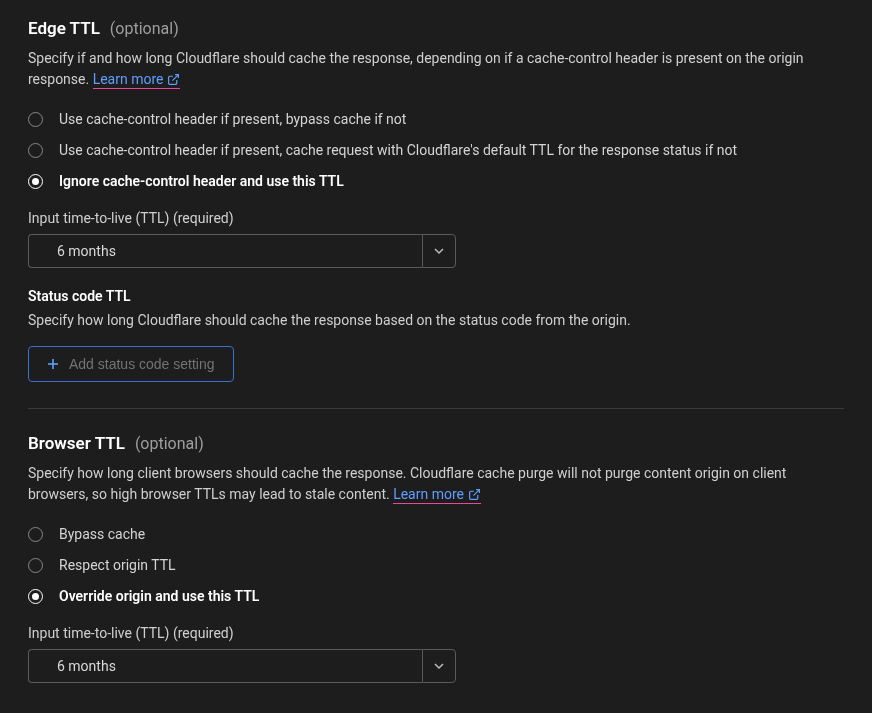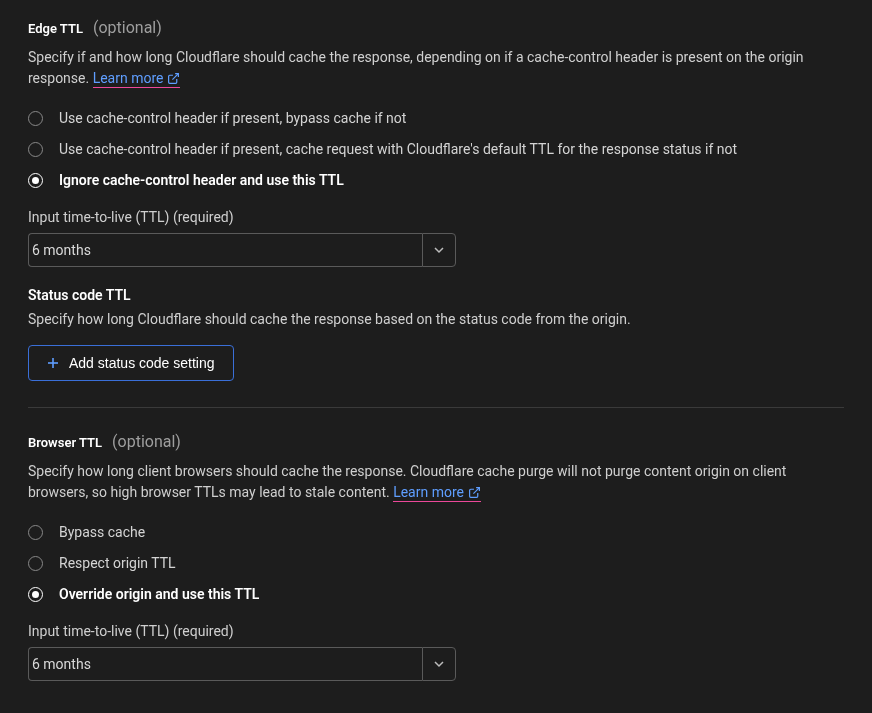--- a/index.html
+++ b/index.html
@@ -14,21 +14,21 @@
     overflow: hidden;
   }
   .section-title {
     display: flex;
     align-items: baseline;
     gap: 10px;
     margin-bottom: 10px;
   }
   .section-title h2 {
     color: #ffffff;
-    font-size: 13px;
+    font-size: 17px;
     font-weight: 600;
   }
   .optional {
     color: #9e9e9e;
     font-size: 16px;
   }
   .description {
     color: #cfcfcf;
     line-height: 1.5;
     margin-bottom: 18px;
@@ -73,21 +73,21 @@
     display: flex;
     width: 428px;
     margin-bottom: 20px;
   }
   .select-input {
     flex: 1;
     background: #1d1d1d;
     border: 1px solid #5a5a5a;
     border-right: none;
     color: #d9d9d9;
-    padding: 8px 3px;
+    padding: 8px 28px;
     border-radius: 4px 0 0 4px;
     font-size: 14px;
   }
   .select-btn {
     width: 34px;
     background: #1d1d1d;
     border: 1px solid #5a5a5a;
     border-radius: 0 4px 4px 0;
     display: flex; align-items: center; justify-content: center;
     cursor: pointer;
@@ -100,21 +100,21 @@
   }
   .sub-desc {
     color: #cfcfcf;
     margin-bottom: 18px;
   }
   .add-btn {
     display: inline-flex;
     align-items: center;
     gap: 10px;
     border: 1px solid #3a6fd8;
-    color: #ffffff;
+    color: #737373;
     background: transparent;
     padding: 9px 18px;
     border-radius: 4px;
     font-size: 14px;
     cursor: pointer;
   }
   .divider {
     border: none;
     border-top: 1px solid #3a3a3a;
     margin: 26px 0 24px 0;

